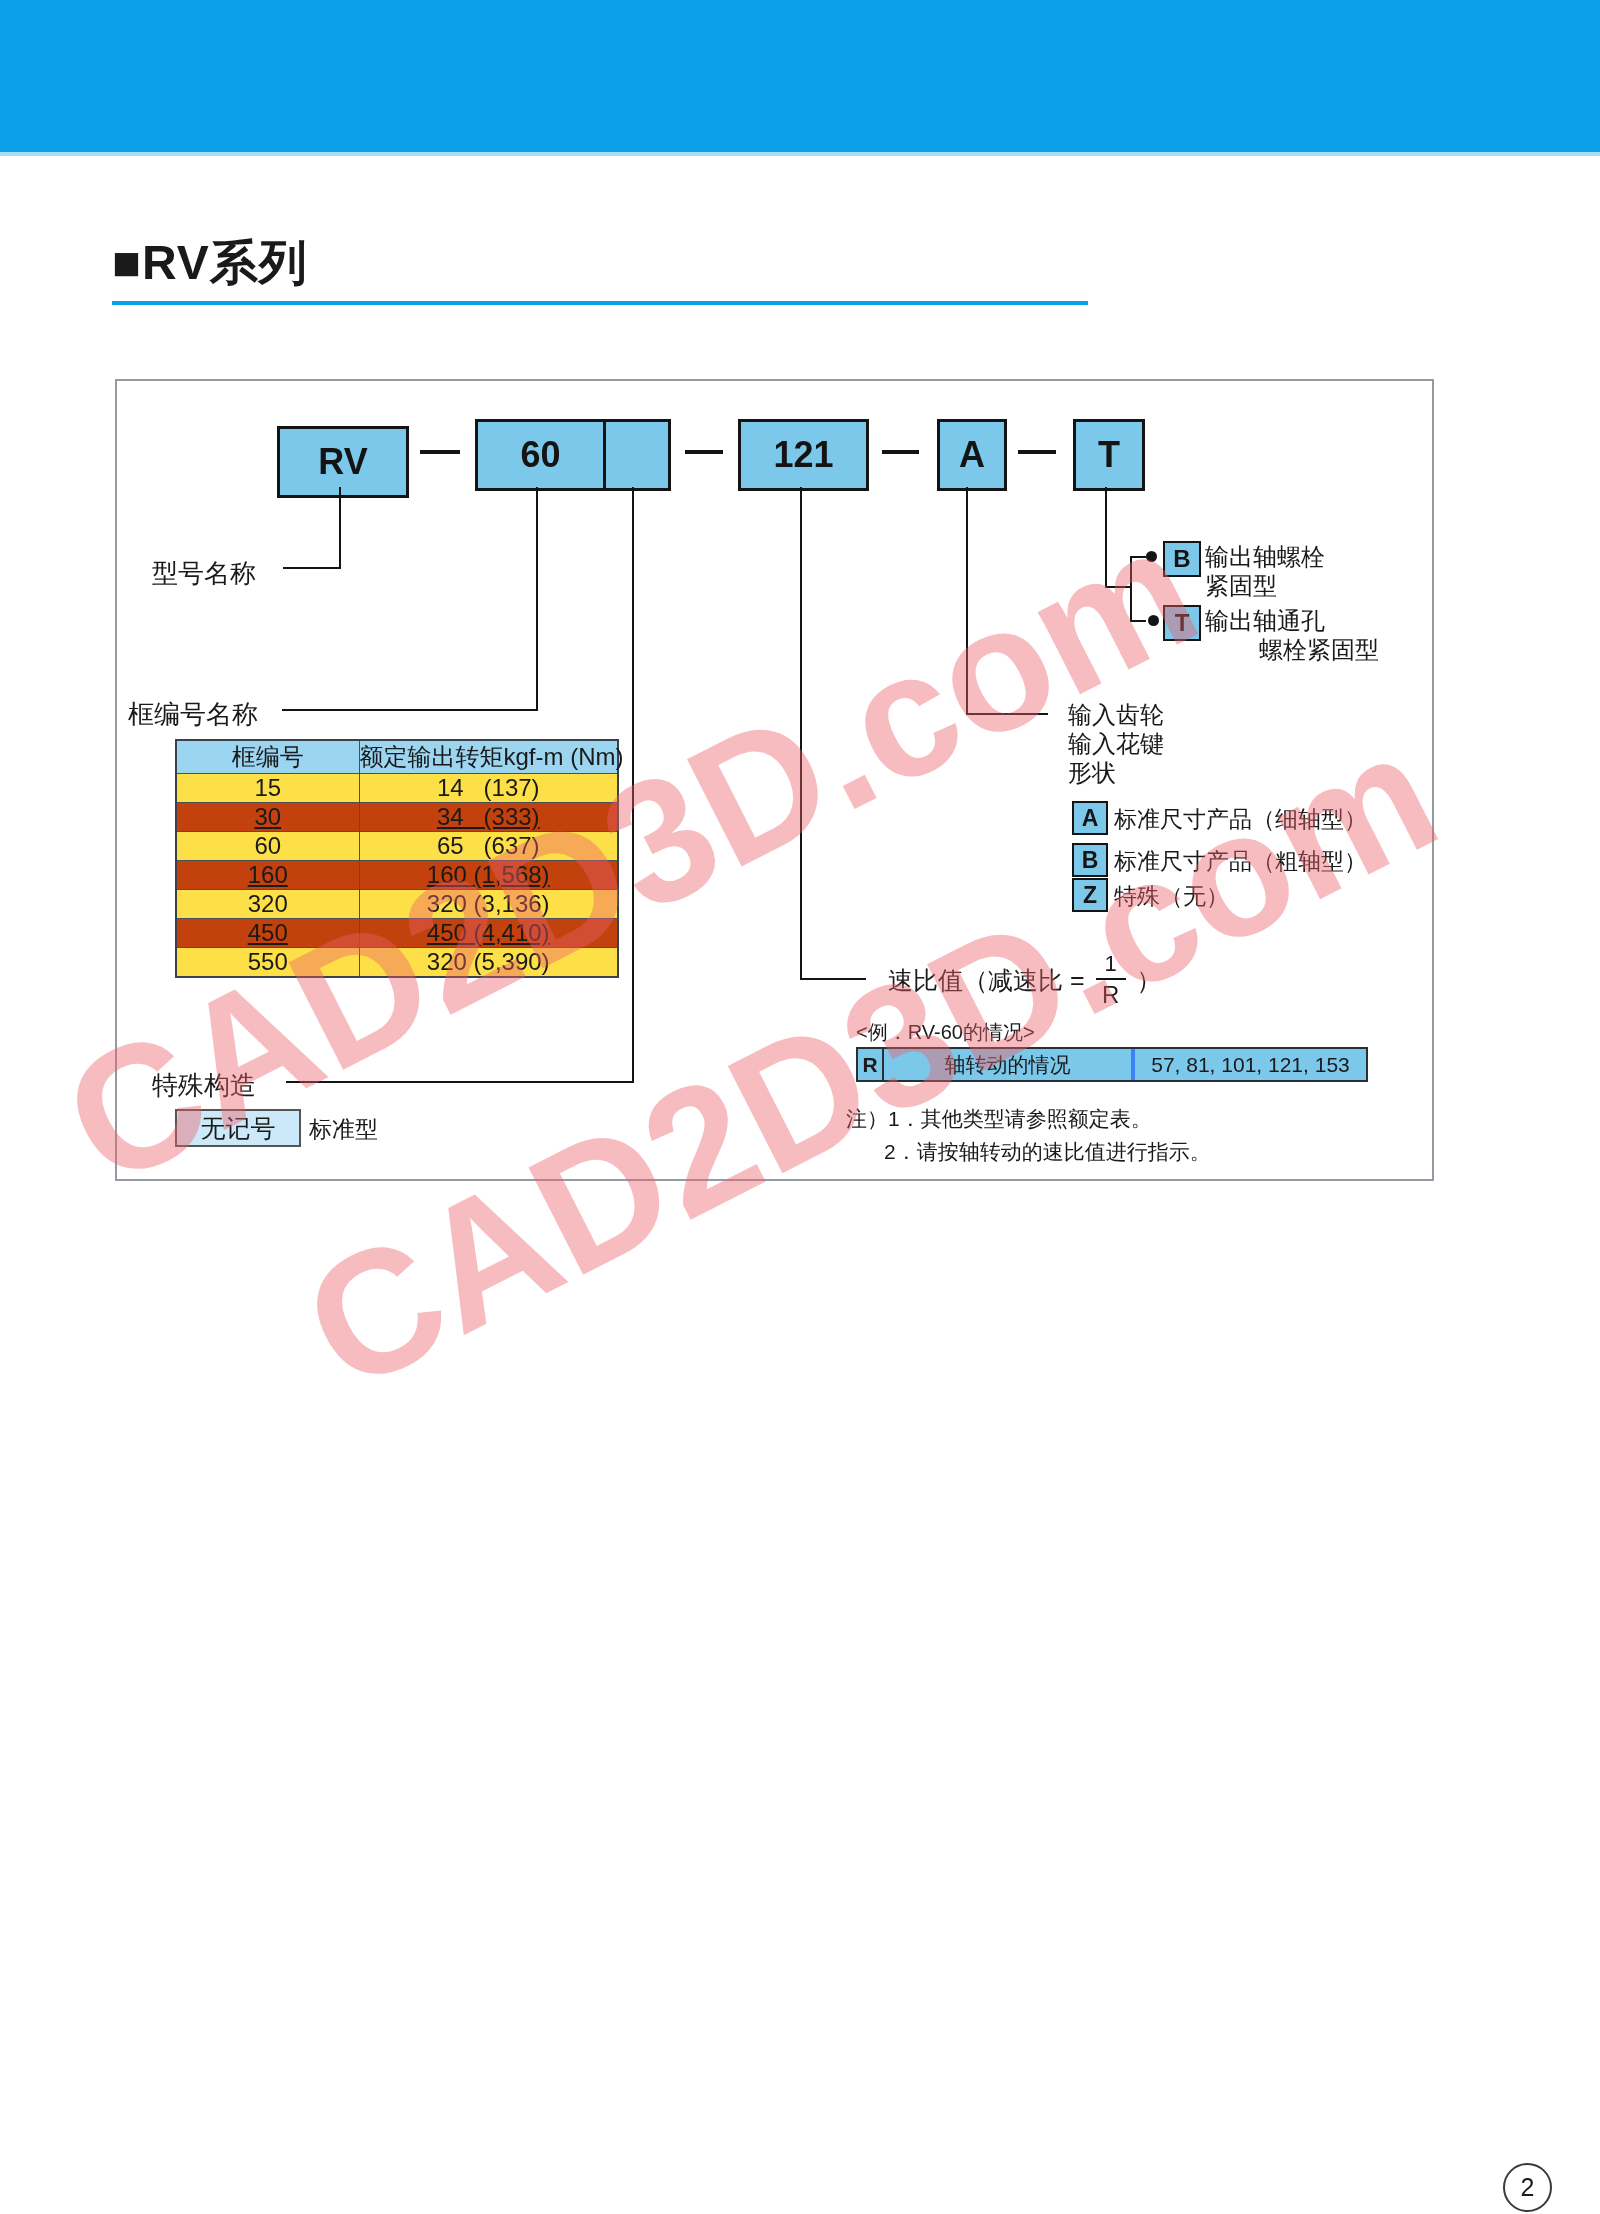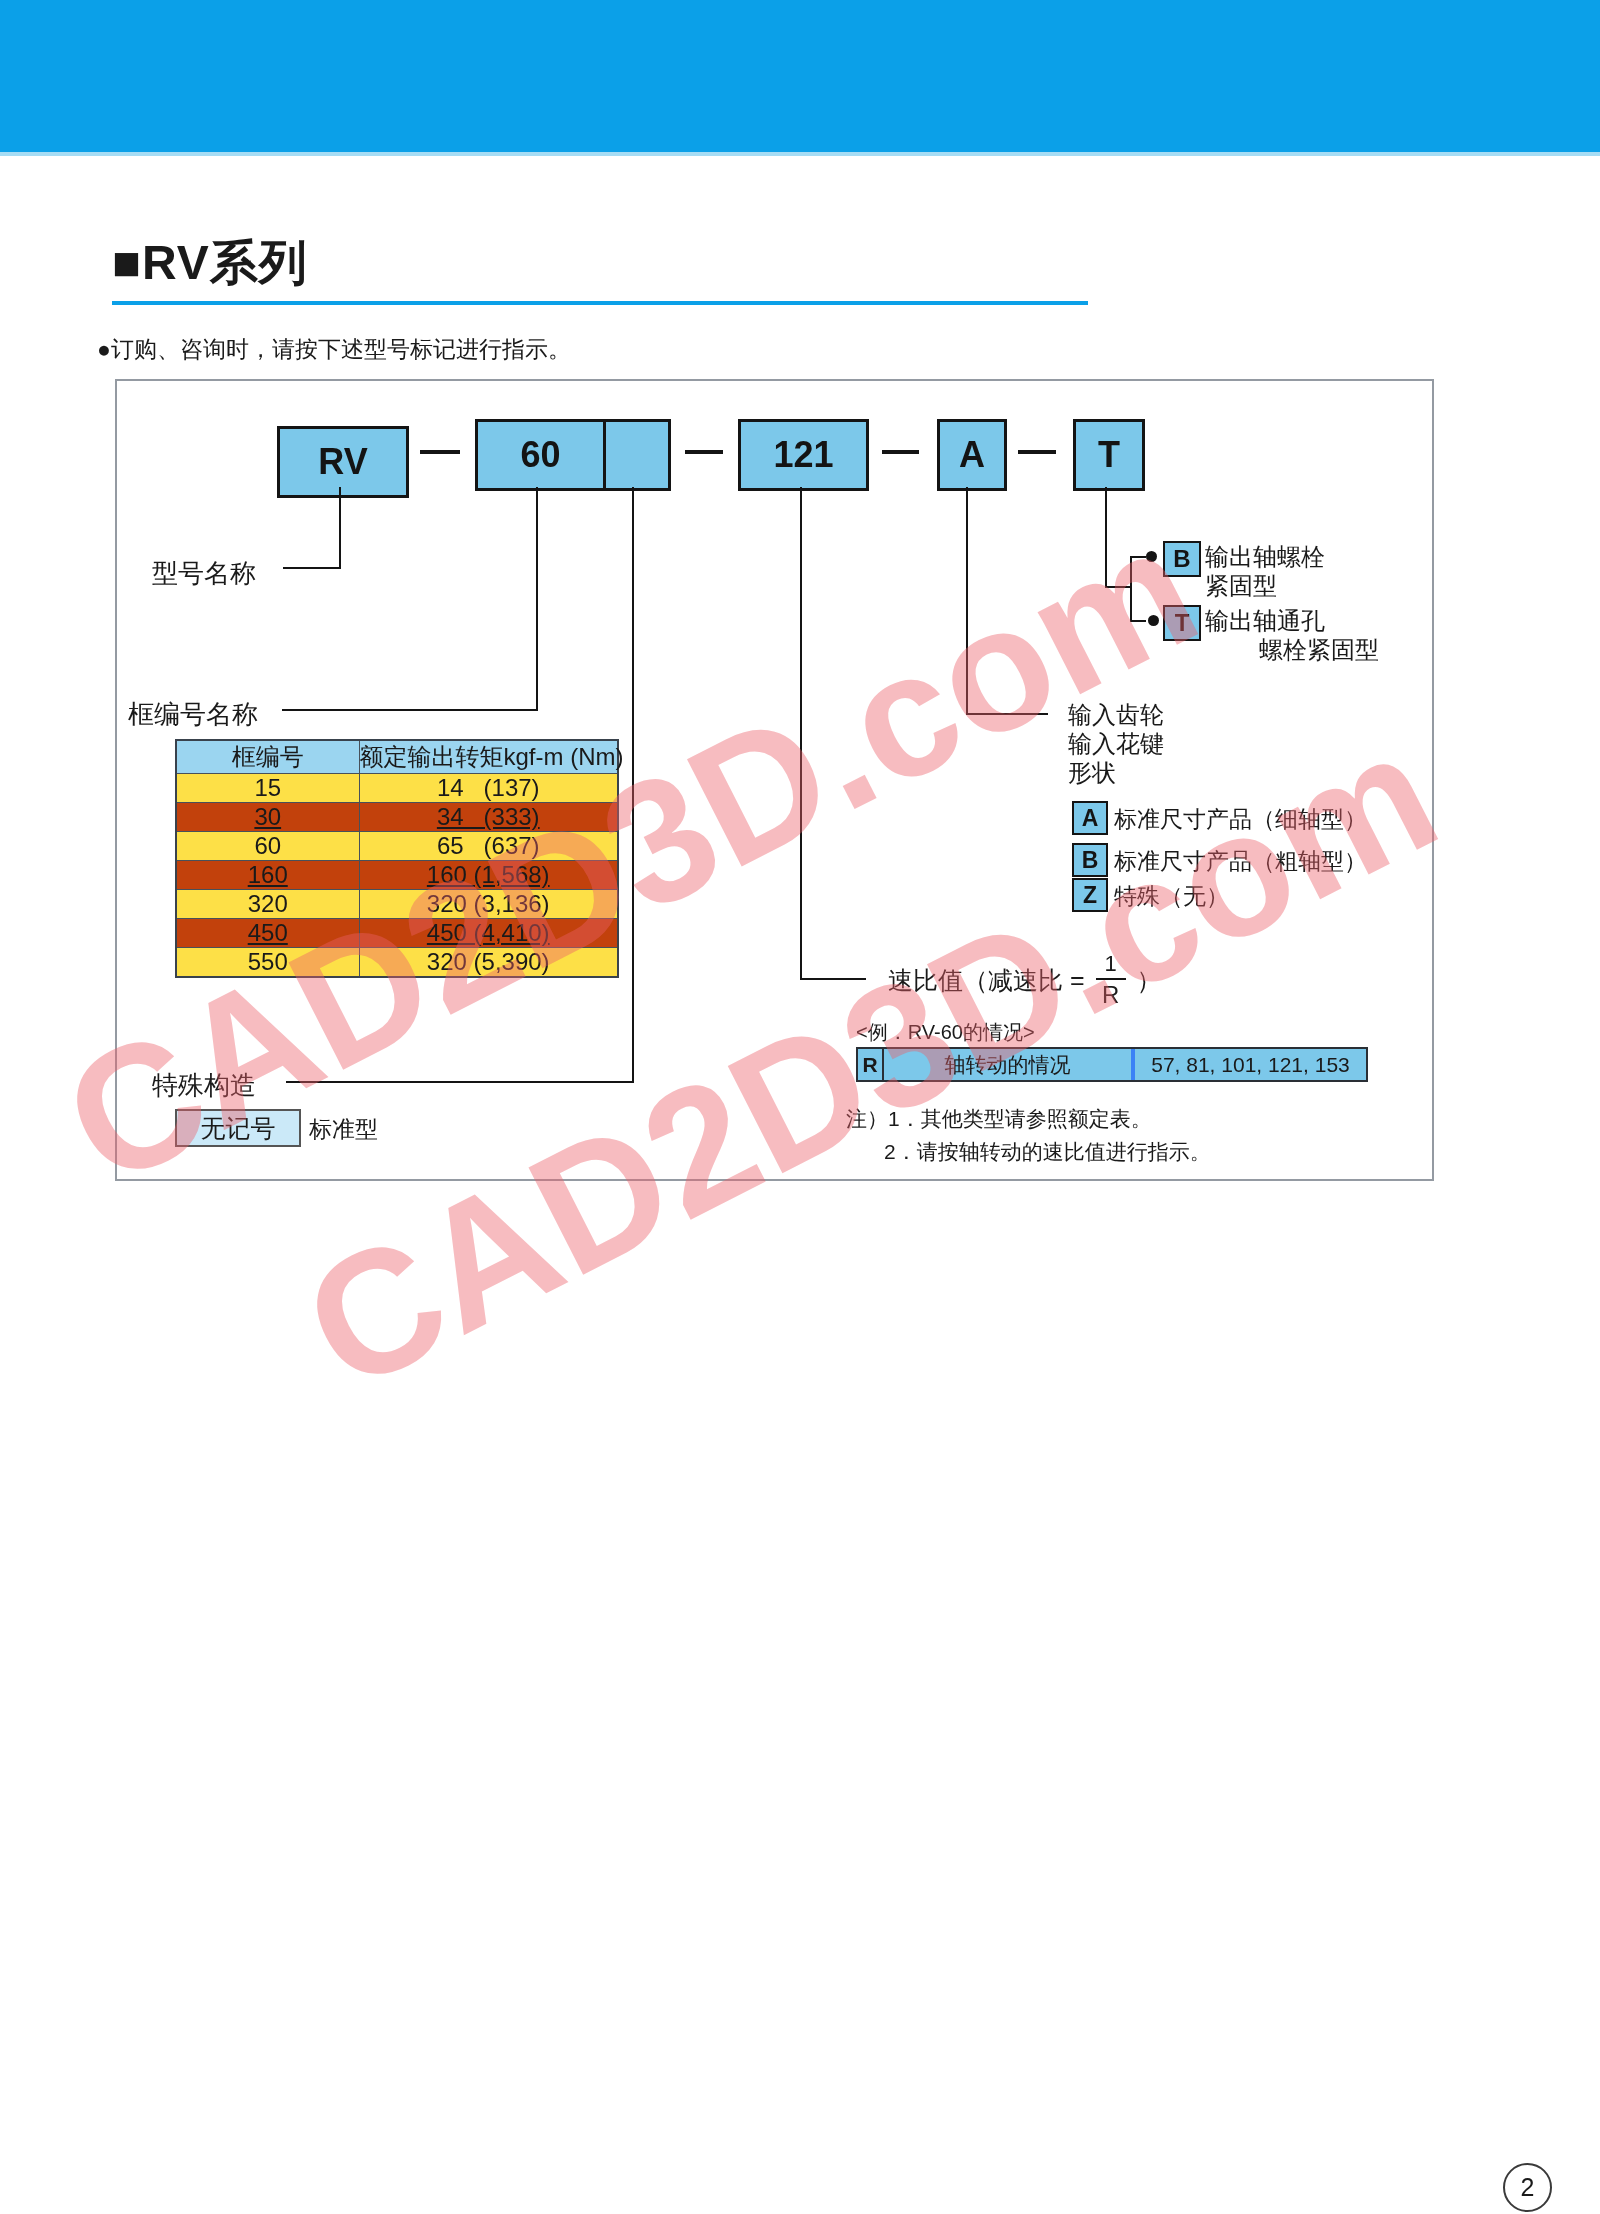--- a/index.html
+++ b/index.html
@@ -78,21 +78,20 @@
 </head>
 <body>
 
 <div class="page">
 
   <div class="abs banner"></div>
 
   <div class="abs title">■RV系列</div>
   <div class="abs title-rule"></div>
 
-  <div class="abs intro">●订购、咨询时，请按下述型号标记进行指示。</div>
 
   <div class="abs outer-box"></div>
 
   <div class="mbox" style="left:277px;width:126px;margin-top:7px;">
     <span>RV</span>
   </div>
   <div class="dash" style="left:420px;width:40px;"></div>
   <div class="mbox mbox-split" style="left:475px;width:190px;">
     <span class="cell-a">60</span>
     <span class="cell-b"></span>

